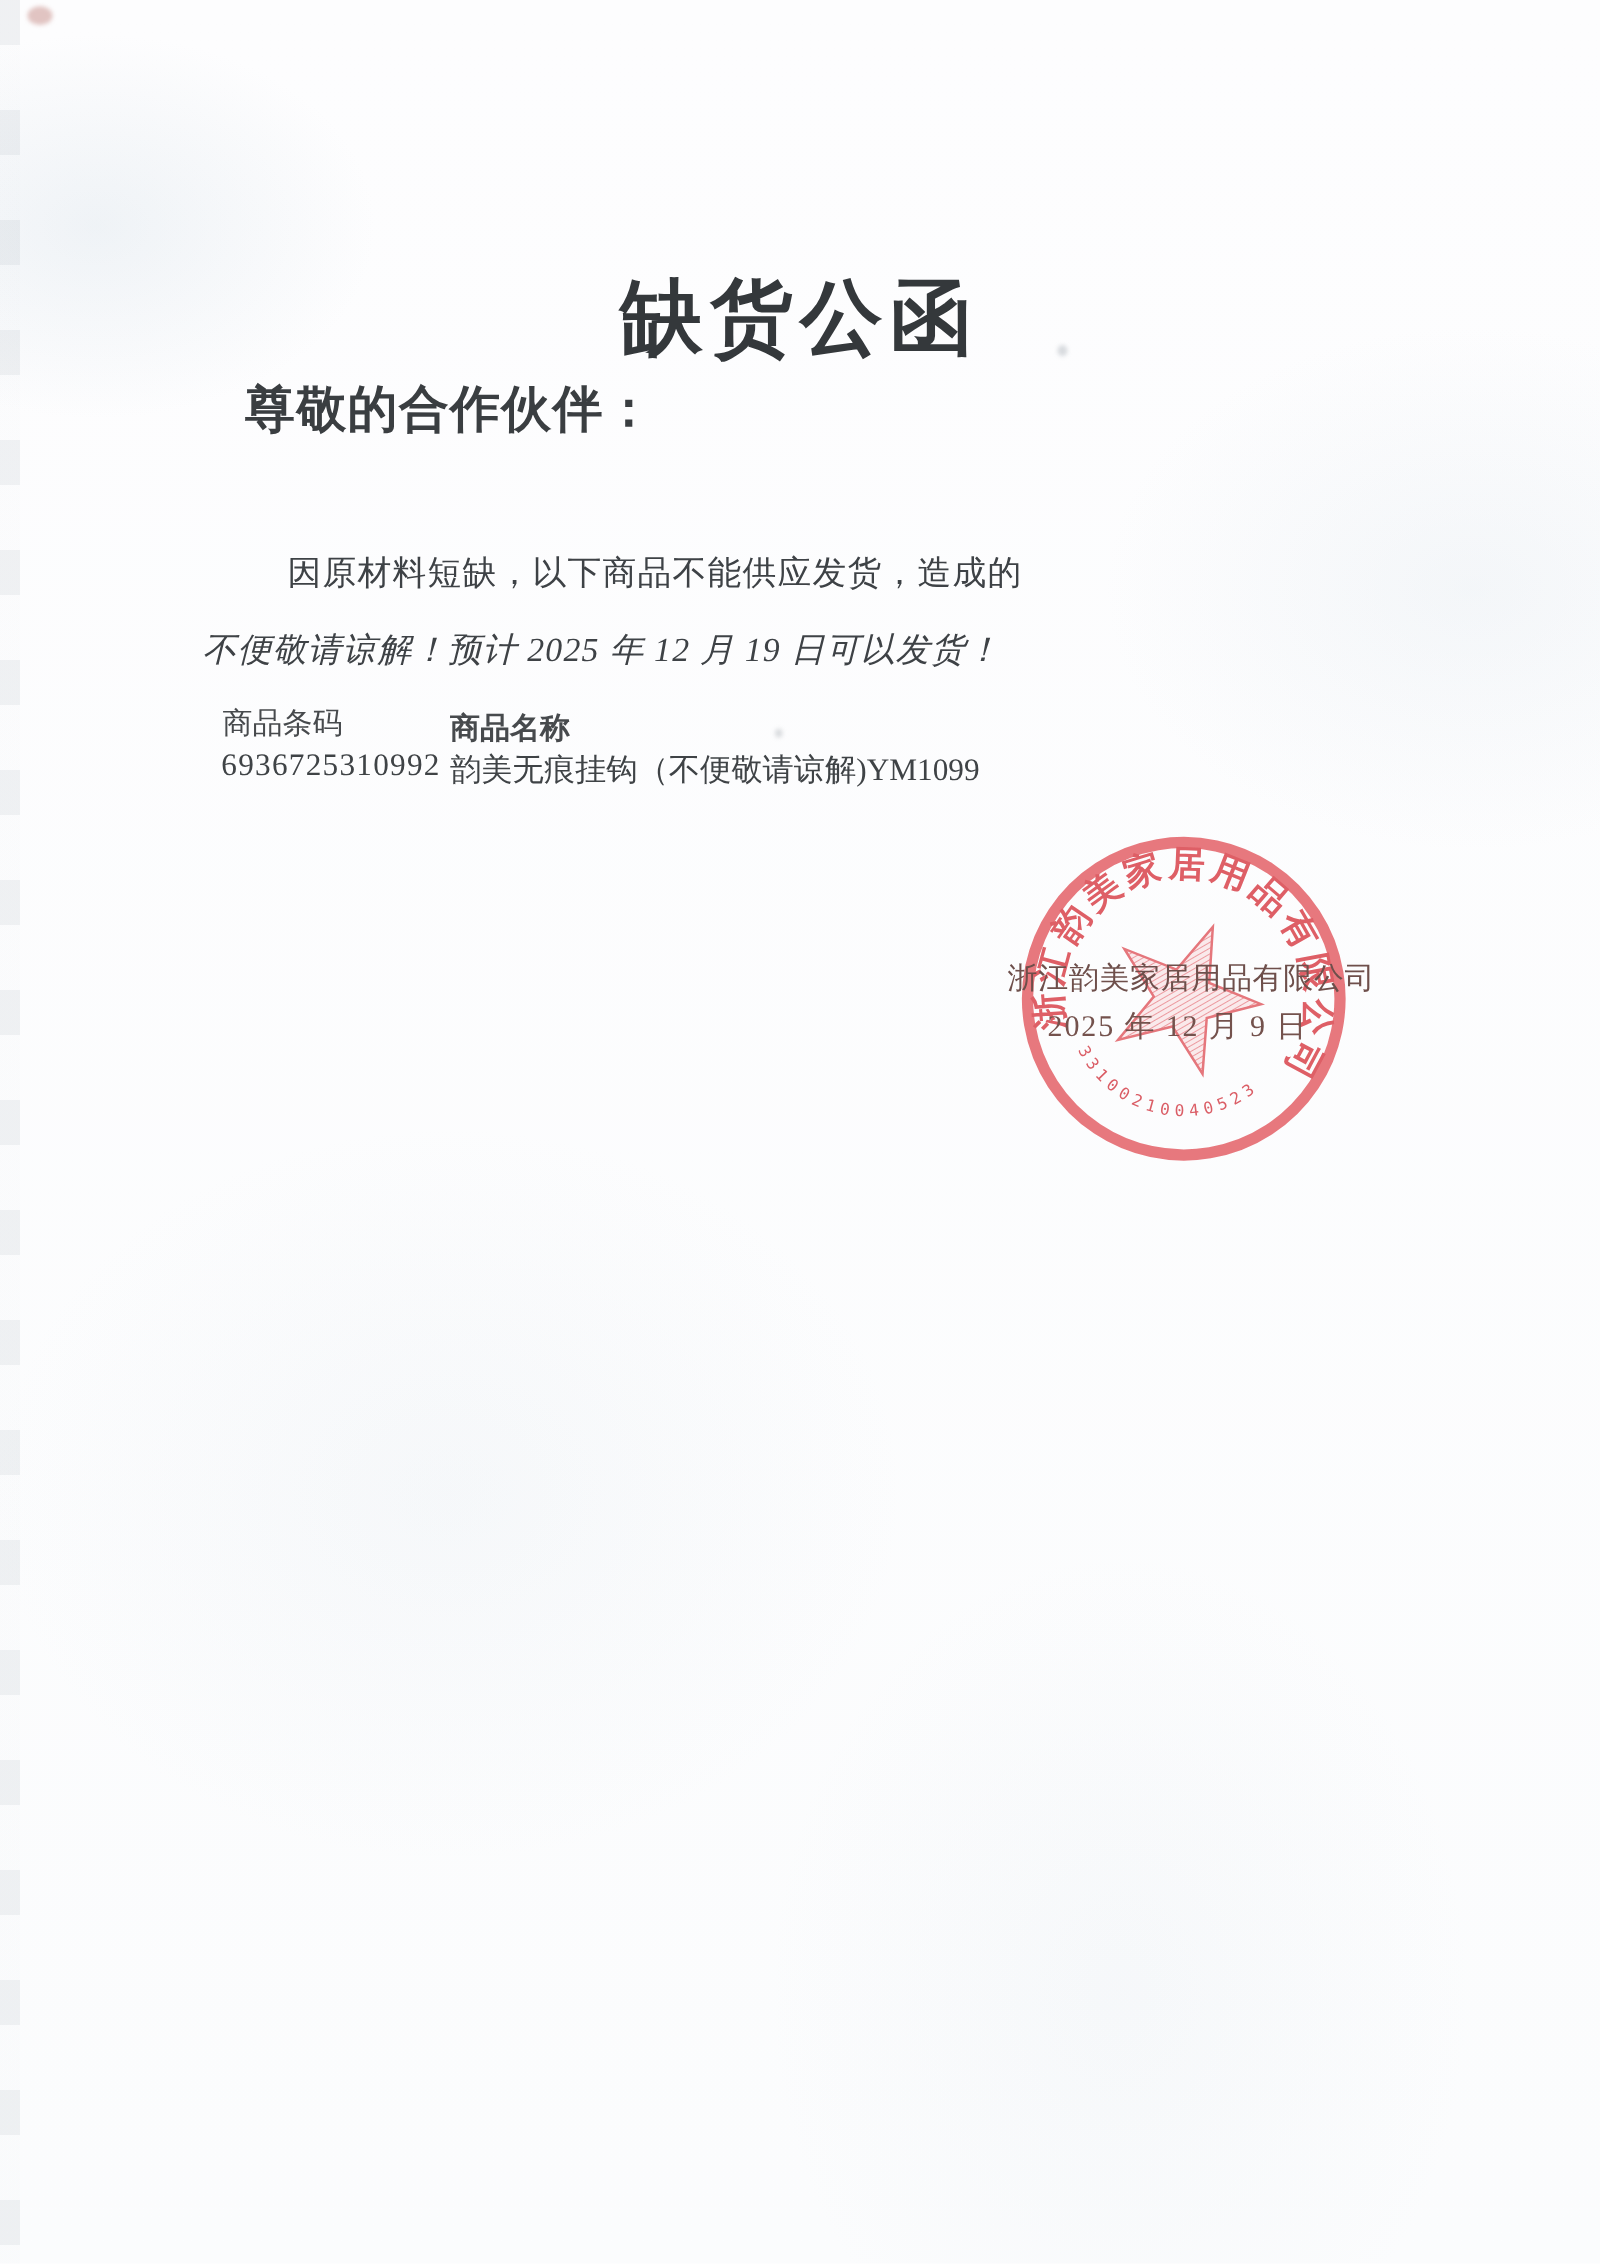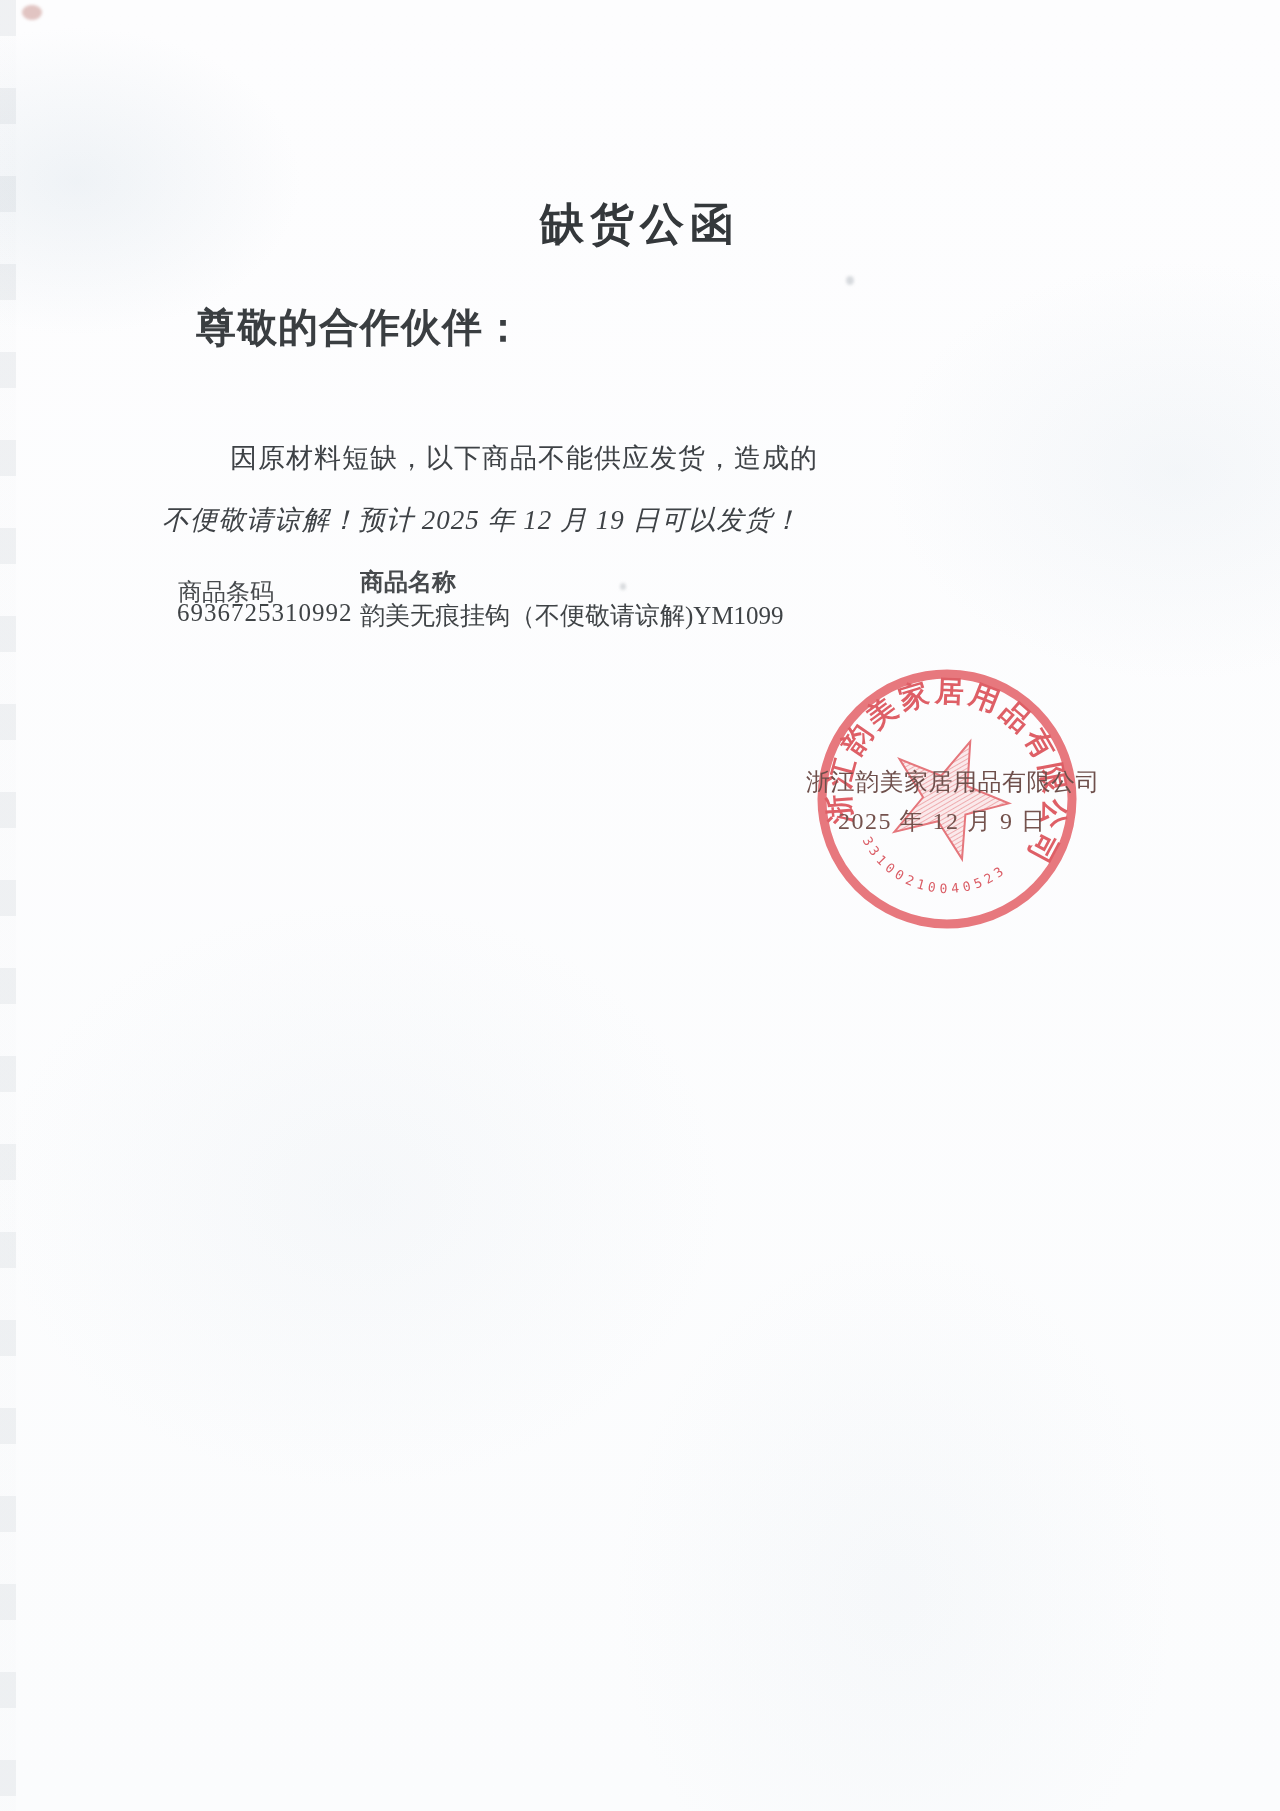--- a/index.html
+++ b/index.html
@@ -33,21 +33,21 @@
   .speck { position: absolute; border-radius: 50%; filter: blur(1.5px); }
   .speck-a { left: 22px; top: 5px; width: 20px; height: 15px; background: rgba(163,66,56,0.30); }
   .speck-b { left: 846px; top: 276px; width: 8px; height: 9px; background: rgba(118,128,140,0.28); }
   .speck-c { left: 620px; top: 583px; width: 6px; height: 7px; background: rgba(110,118,128,0.25); }
 
   .doc-title {
     position: absolute;
     left: 0; top: 166px;
     width: 100%;
     text-align: center;
-    font-size: 44px;
+    font-size: 66px;
     font-weight: bold;
     letter-spacing: 6px;
     color: #34383b;
   }
   .greeting {
     position: absolute;
     left: 196px; top: 300px;
     font-size: 40px;
     font-weight: bold;
     color: #3a3e41;
@@ -70,21 +70,21 @@
     font-size: 24px;
     color: #474a4d;
     white-space: nowrap;
   }
   .td {
     position: absolute;
     font-size: 25px;
     color: #3f4346;
     white-space: nowrap;
   }
-  .th-barcode { left: 178px; top: 576px; }
+  .th-barcode { left: 178px; top: 562px; }
   .th-name   { left: 360px; top: 566px; font-weight: bold; }
   .td-barcode { left: 177px; top: 599px; letter-spacing: 1px; }
   .td-name   { left: 360px; top: 599px; }
 
   .stamp {
     position: absolute;
     left: 782px; top: 634px;
     width: 330px; height: 330px;
     transform: rotate(12deg);
     opacity: 0.92;

